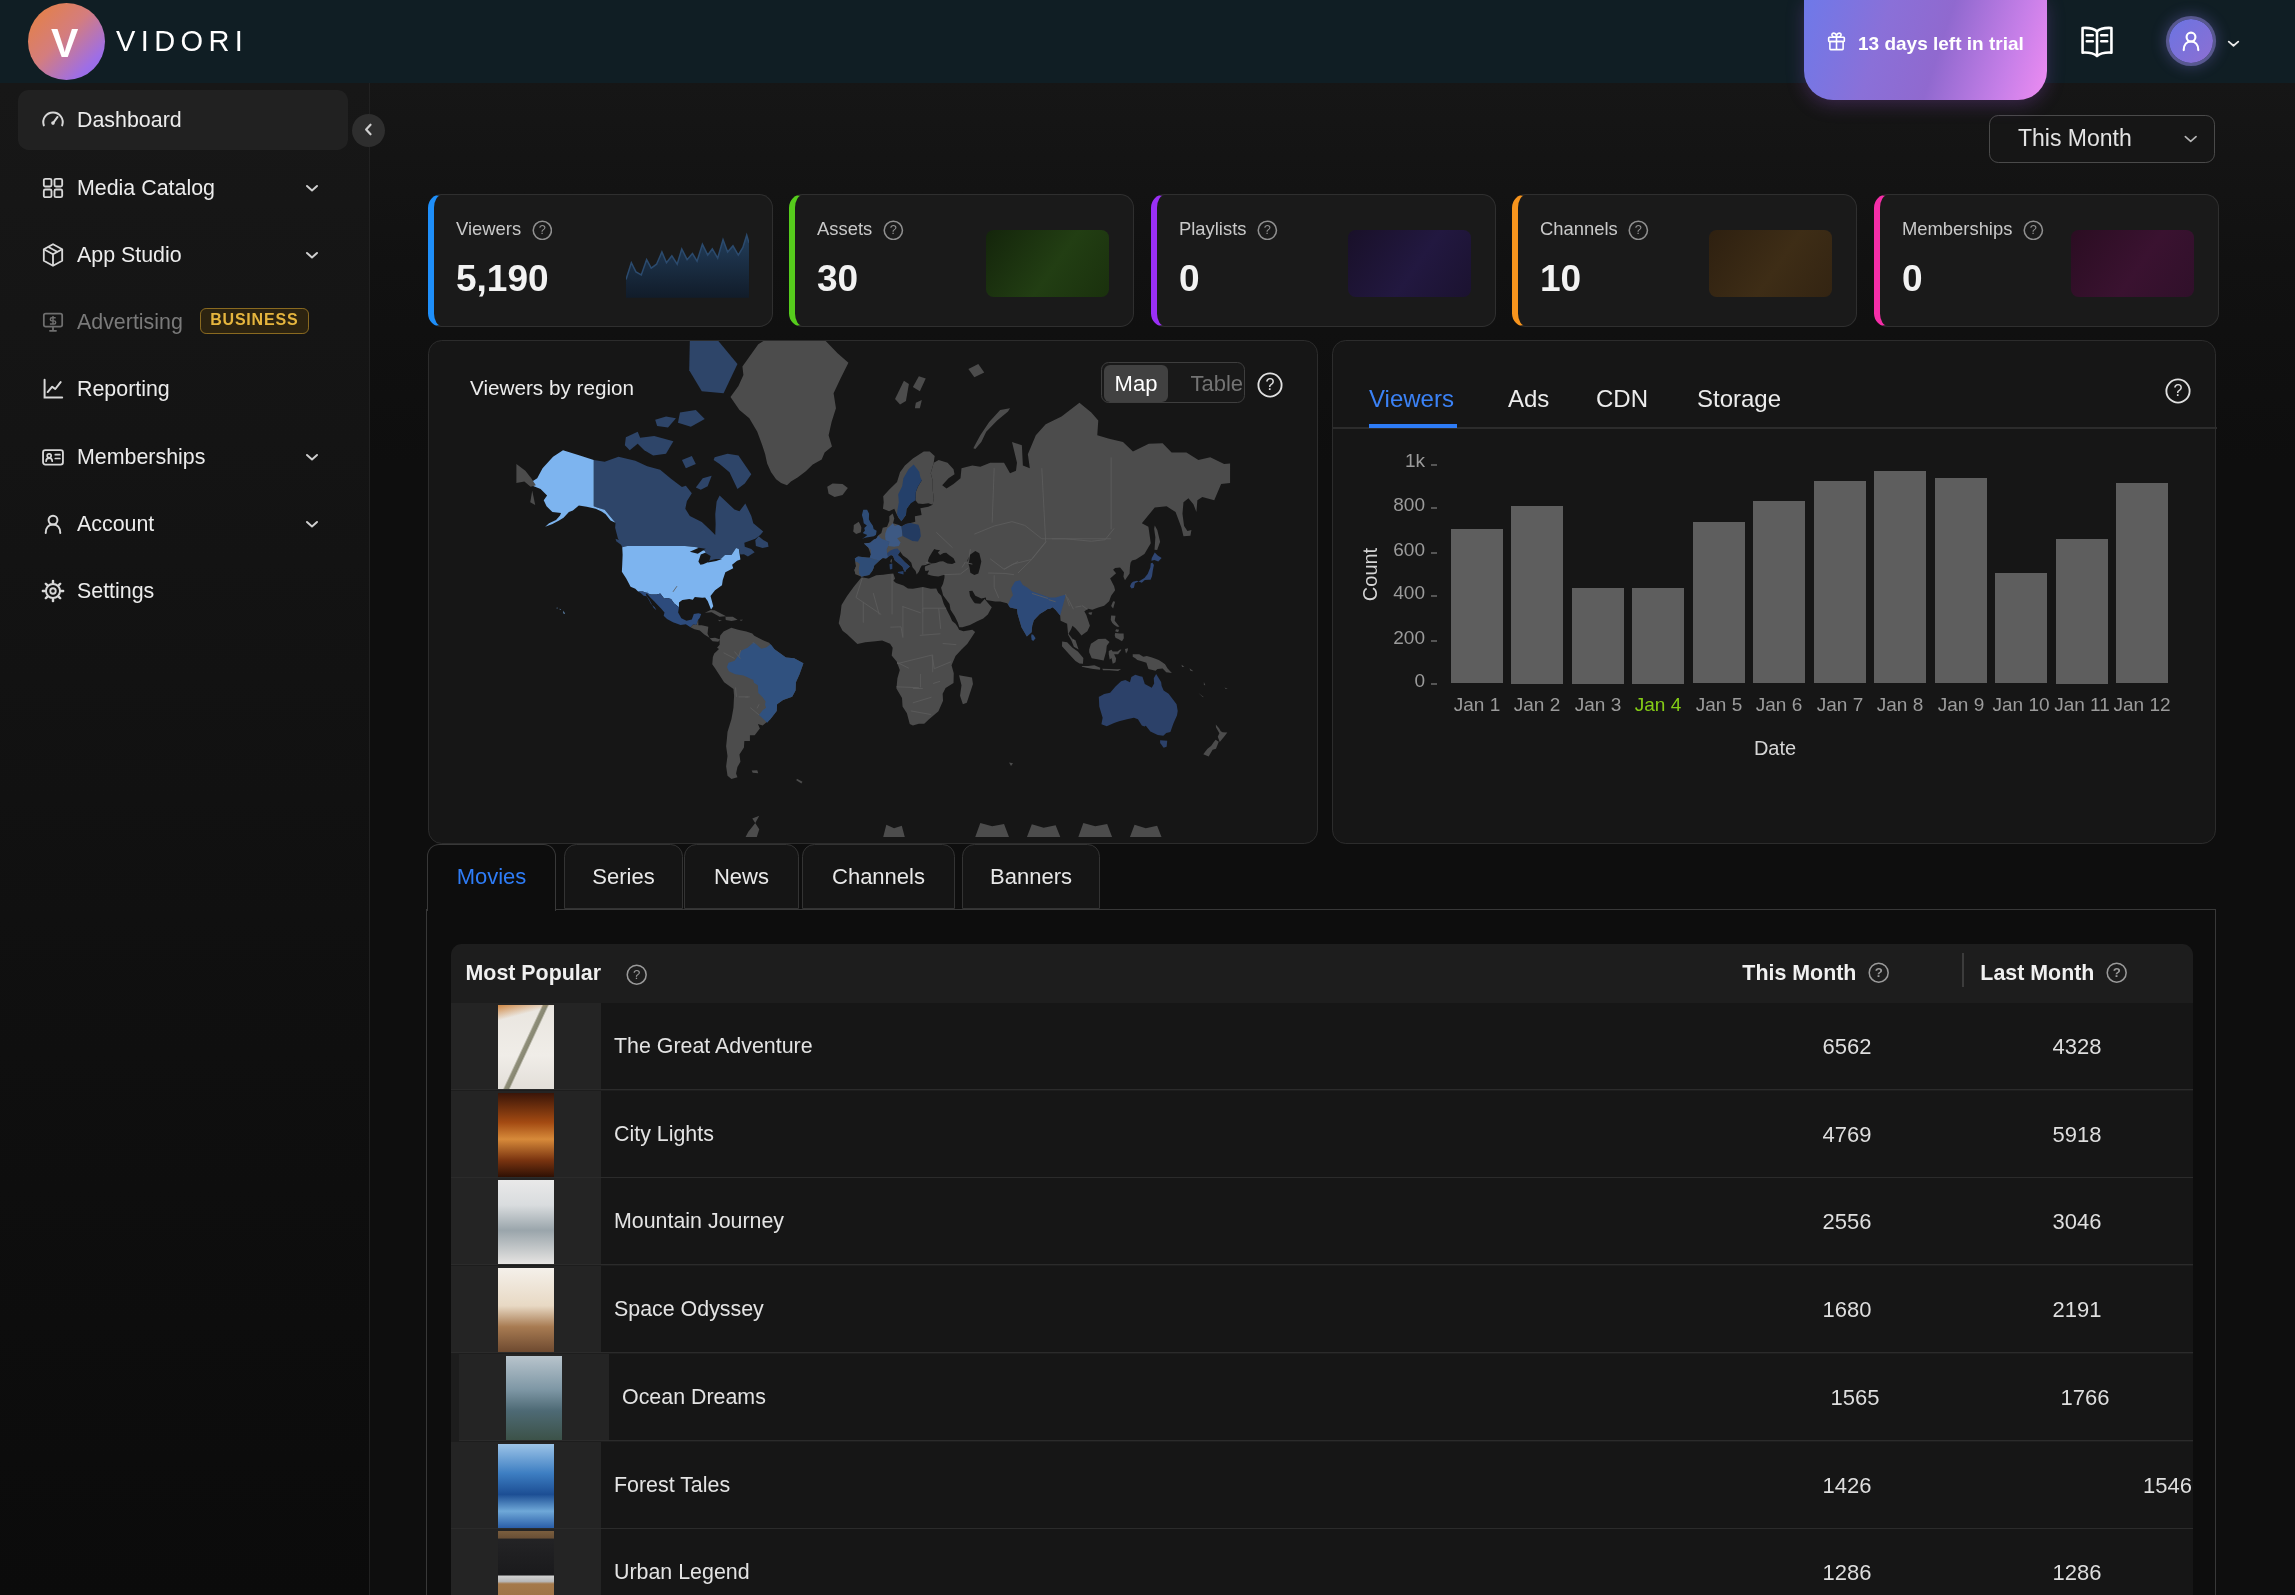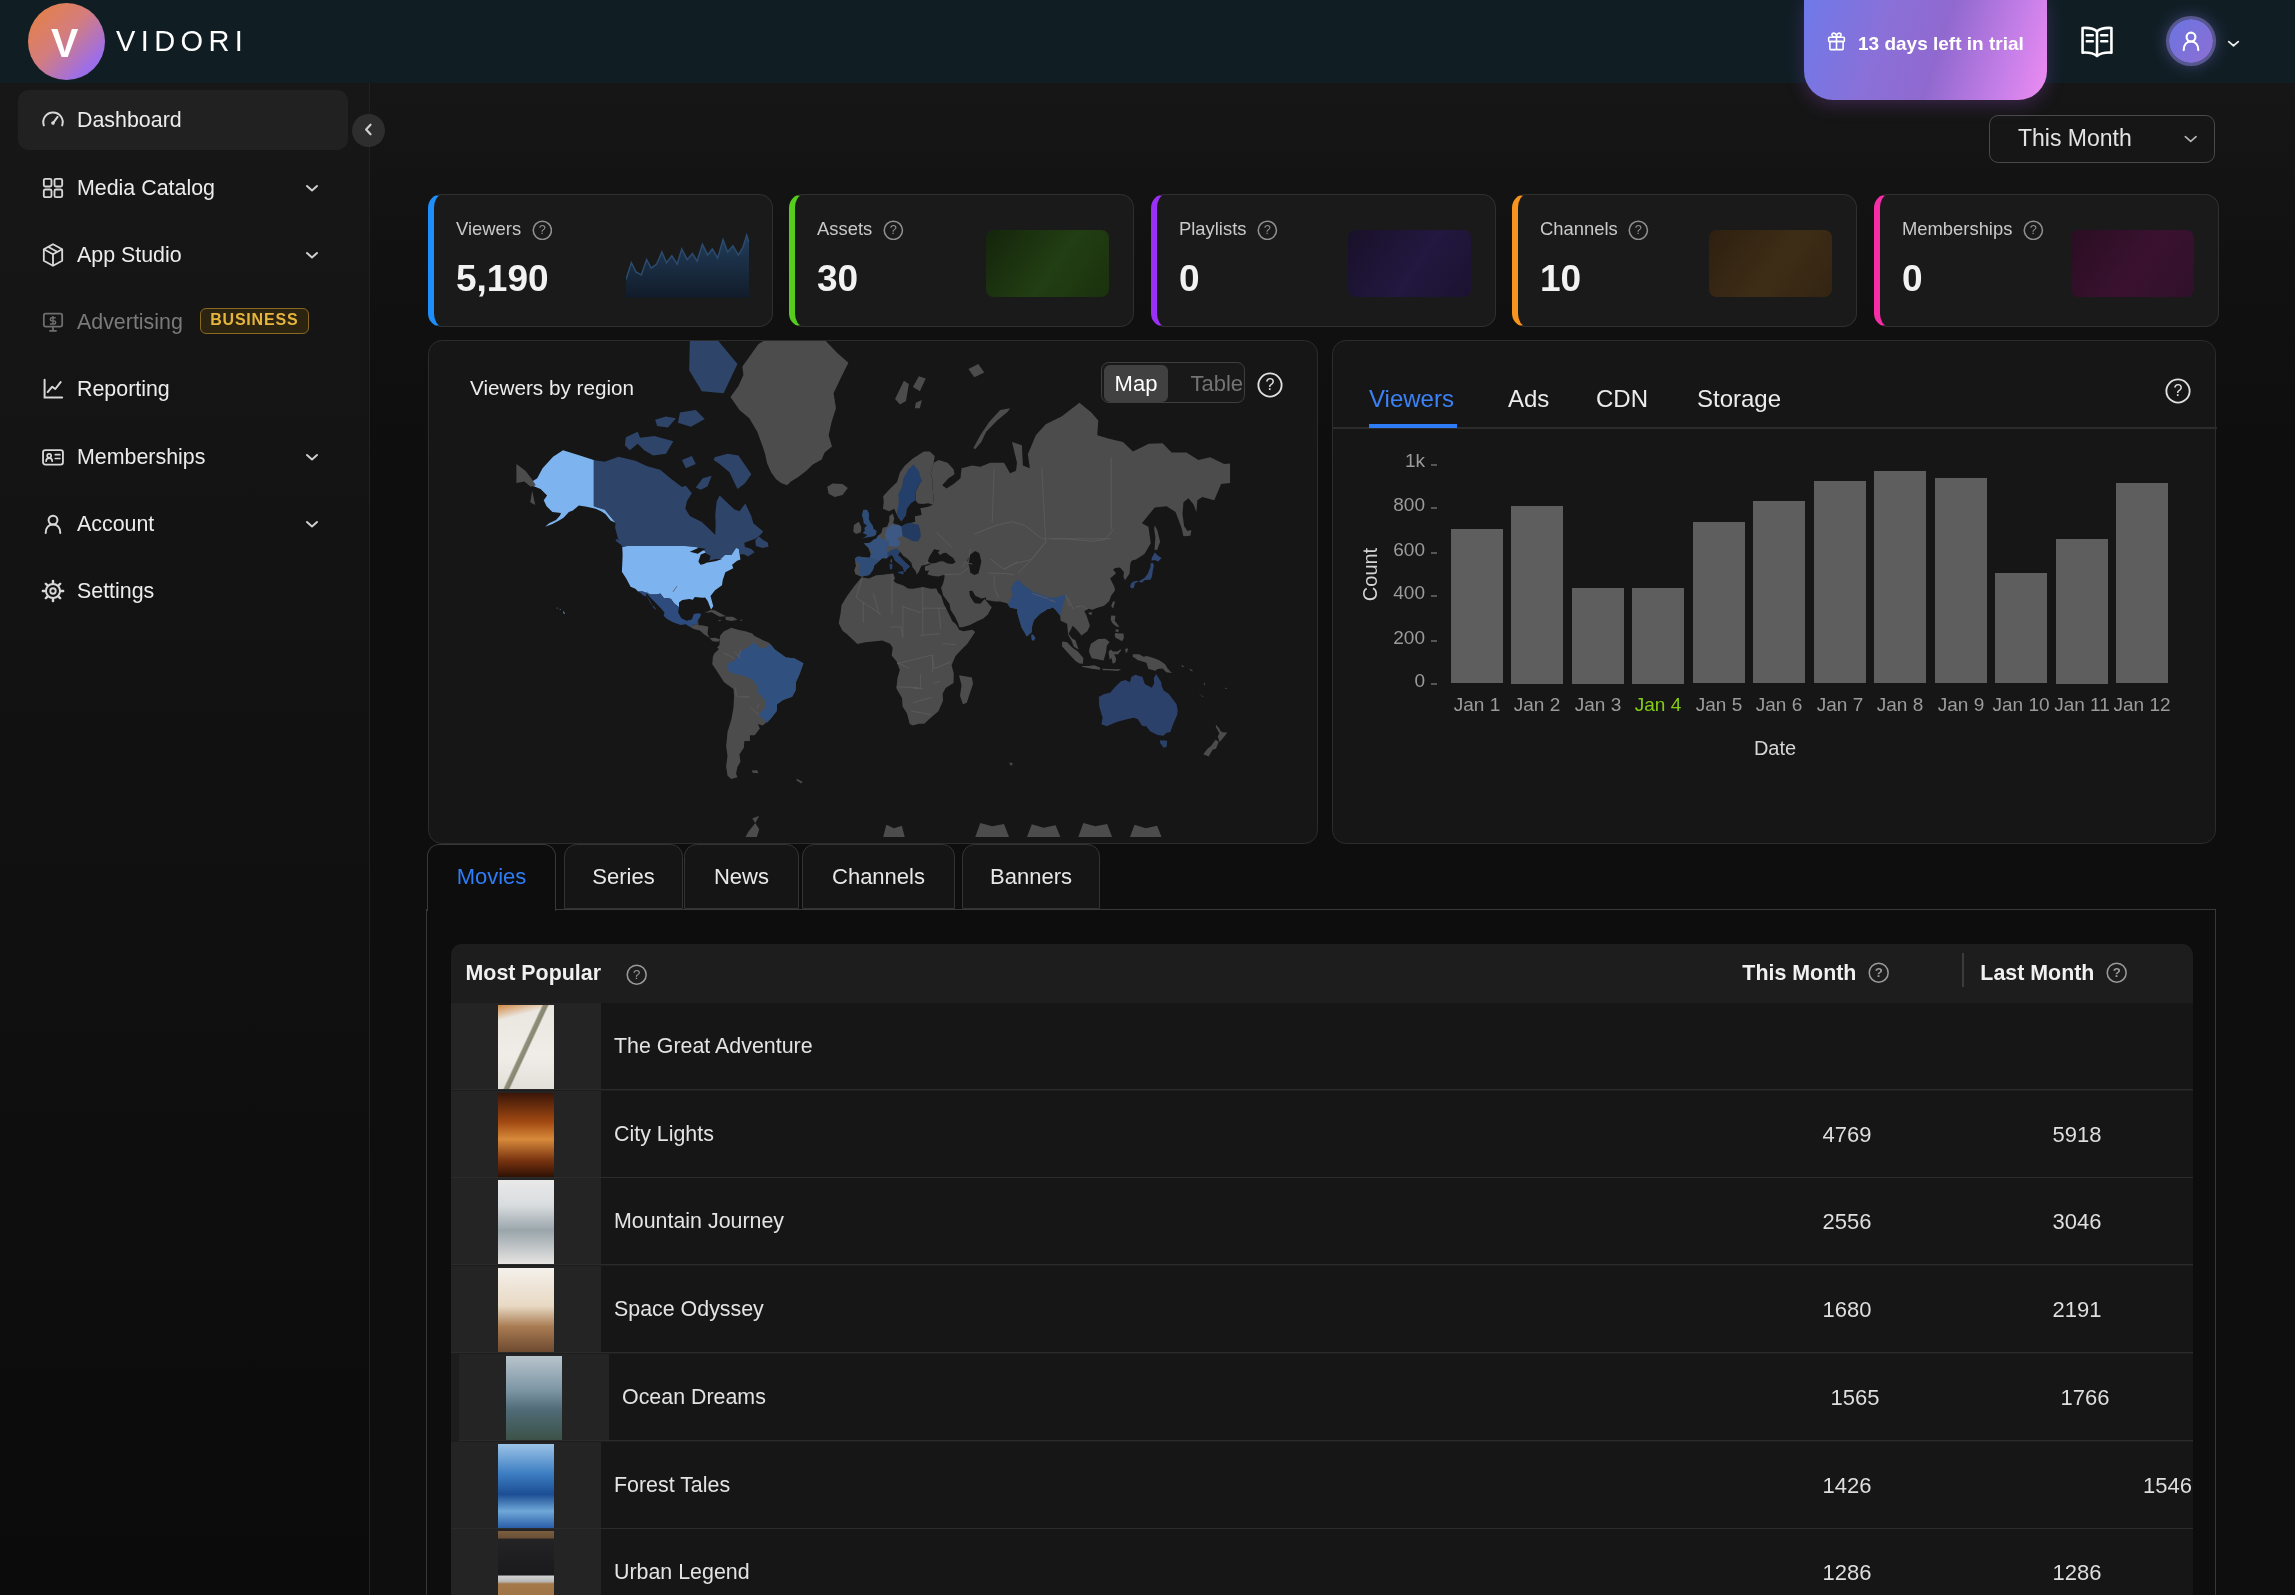--- a/index.html
+++ b/index.html
@@ -409,20 +409,22 @@
           </svg></span></div>
 <div style="position:absolute;left:1511px;top:9.2px;width:1.5px;height:34px;background:#3c3c3c"></div>
 <div style="position:absolute;left:1488px;top:0;width:230px;height:59px;line-height:59px;text-align:center;font-size:21.4px;font-weight:700;color:#f0f0f0">Last Month&nbsp;&nbsp;<span style="position:relative;top:3.8px"><svg width="21.4" height="21.4" viewBox="0 0 28 28" style="font-size:28px">
             <circle cx="14.0" cy="14.0" r="12.4" fill="none" stroke="#9a9a9a" stroke-width="2.0"></circle>
             <text x="14.0" y="19.599999999999998" font-size="17.36" font-family="Liberation Sans" fill="#9a9a9a" text-anchor="middle">?</text>
           </svg></span></div>
 <div style="position:absolute;left:0px;top:59px;width:1742px;height:87px;background:#161616">
 <div style="position:absolute;left:0;top:0;width:150px;height:87px;background:#242424"></div>
 <div style="position:absolute;left:47px;top:1.5px;width:56px;height:84px;background:linear-gradient(165deg,rgba(205,125,50,0.9) 0%,rgba(205,125,50,0) 16%),linear-gradient(115deg,transparent 46%,rgba(120,120,95,0.8) 48%,rgba(110,110,85,0.8) 52%,transparent 54%),linear-gradient(180deg,#e9e5df 0%,#f0ede8 60%,#e3dfd9 100%)"></div>
 <div style="position:absolute;left:163px;top:0;height:87px;line-height:87px;font-size:21.4px;color:#e3e3e3">The Great Adventure</div>
+<div style="position:absolute;left:1281px;top:0;width:230px;height:87px;line-height:87px;text-align:center;font-size:22px;color:#dedede">6562</div>
+<div style="position:absolute;left:1511px;top:0;width:230px;height:87px;line-height:87px;text-align:center;font-size:22px;color:#dedede">4328</div>
 <div style="position:absolute;left:0;bottom:0;width:1742px;height:1.5px;background:#2b2b2b"></div>
       </div>
       <div style="position:absolute;left:0px;top:147px;width:1742px;height:87px;background:#161616">
 <div style="position:absolute;left:0;top:0;width:150px;height:87px;background:#242424"></div>
 <div style="position:absolute;left:47px;top:1.5px;width:56px;height:84px;background:linear-gradient(180deg,#3a1508 0%,#a34a12 35%,#d78a3a 55%,#7a3410 80%,#2e1004 100%)"></div>
 <div style="position:absolute;left:163px;top:0;height:87px;line-height:87px;font-size:21.4px;color:#e3e3e3">City Lights</div>
 <div style="position:absolute;left:1281px;top:0;width:230px;height:87px;line-height:87px;text-align:center;font-size:22px;color:#dedede">4769</div>
 <div style="position:absolute;left:1511px;top:0;width:230px;height:87px;line-height:87px;text-align:center;font-size:22px;color:#dedede">5918</div>
 <div style="position:absolute;left:0;bottom:0;width:1742px;height:1.5px;background:#2b2b2b"></div>
       </div>

